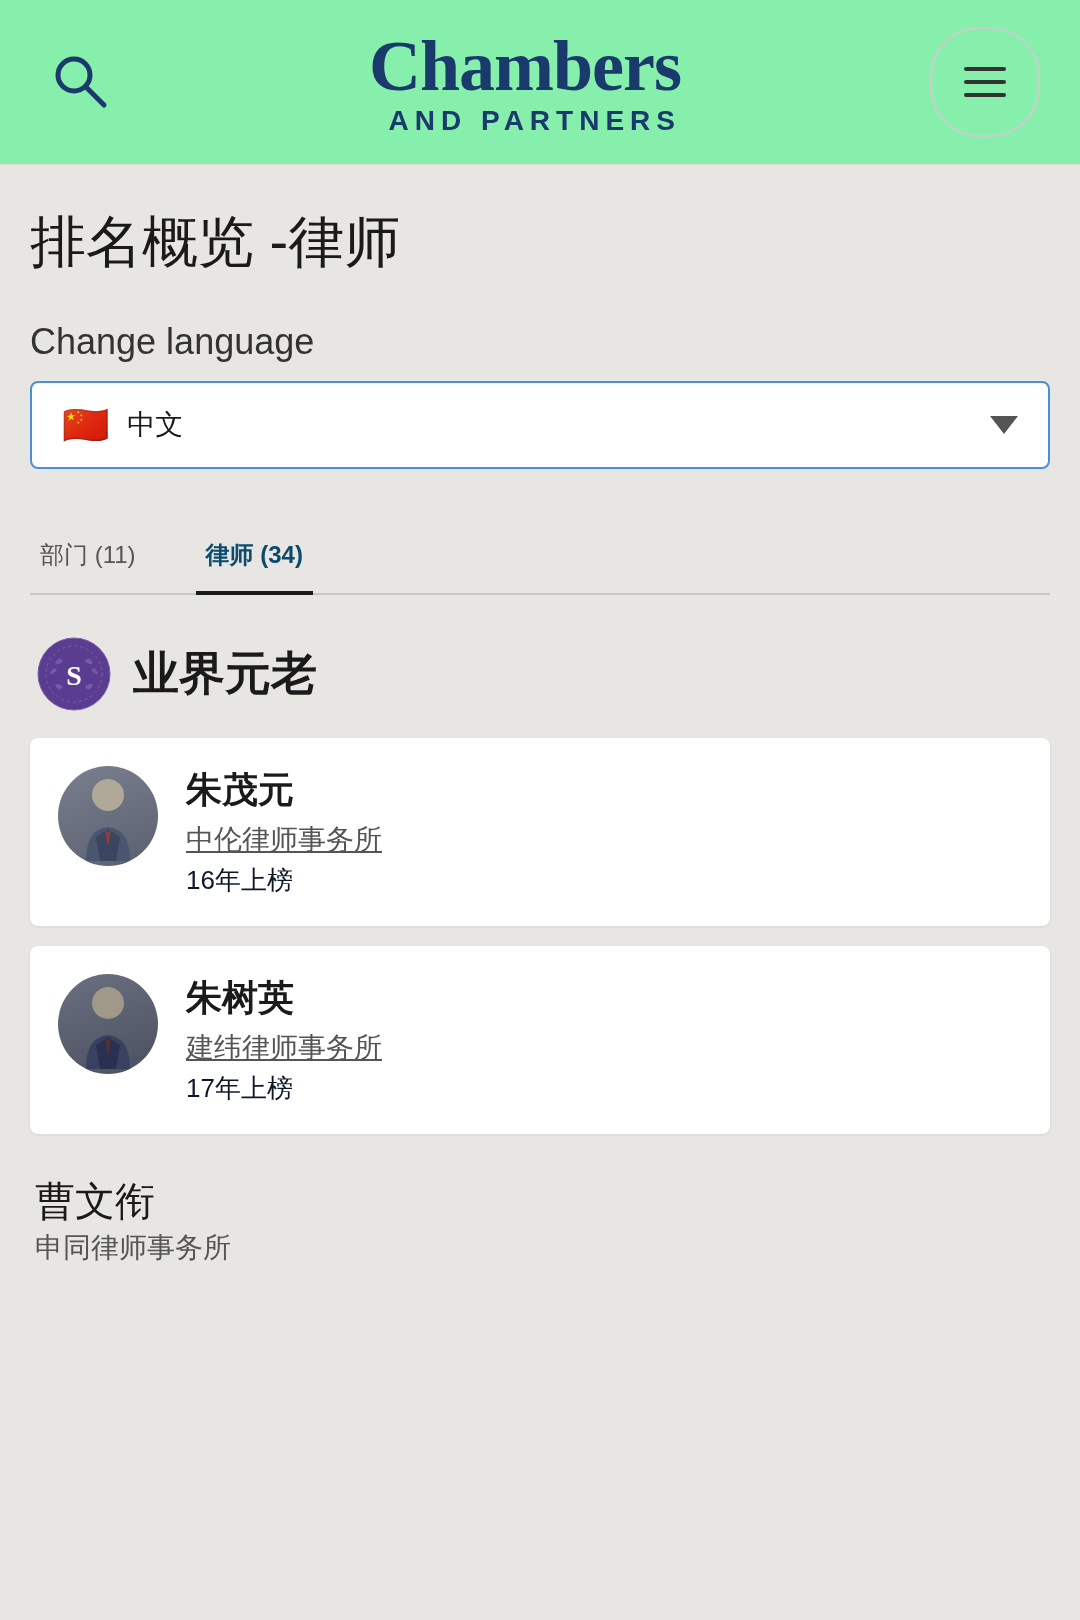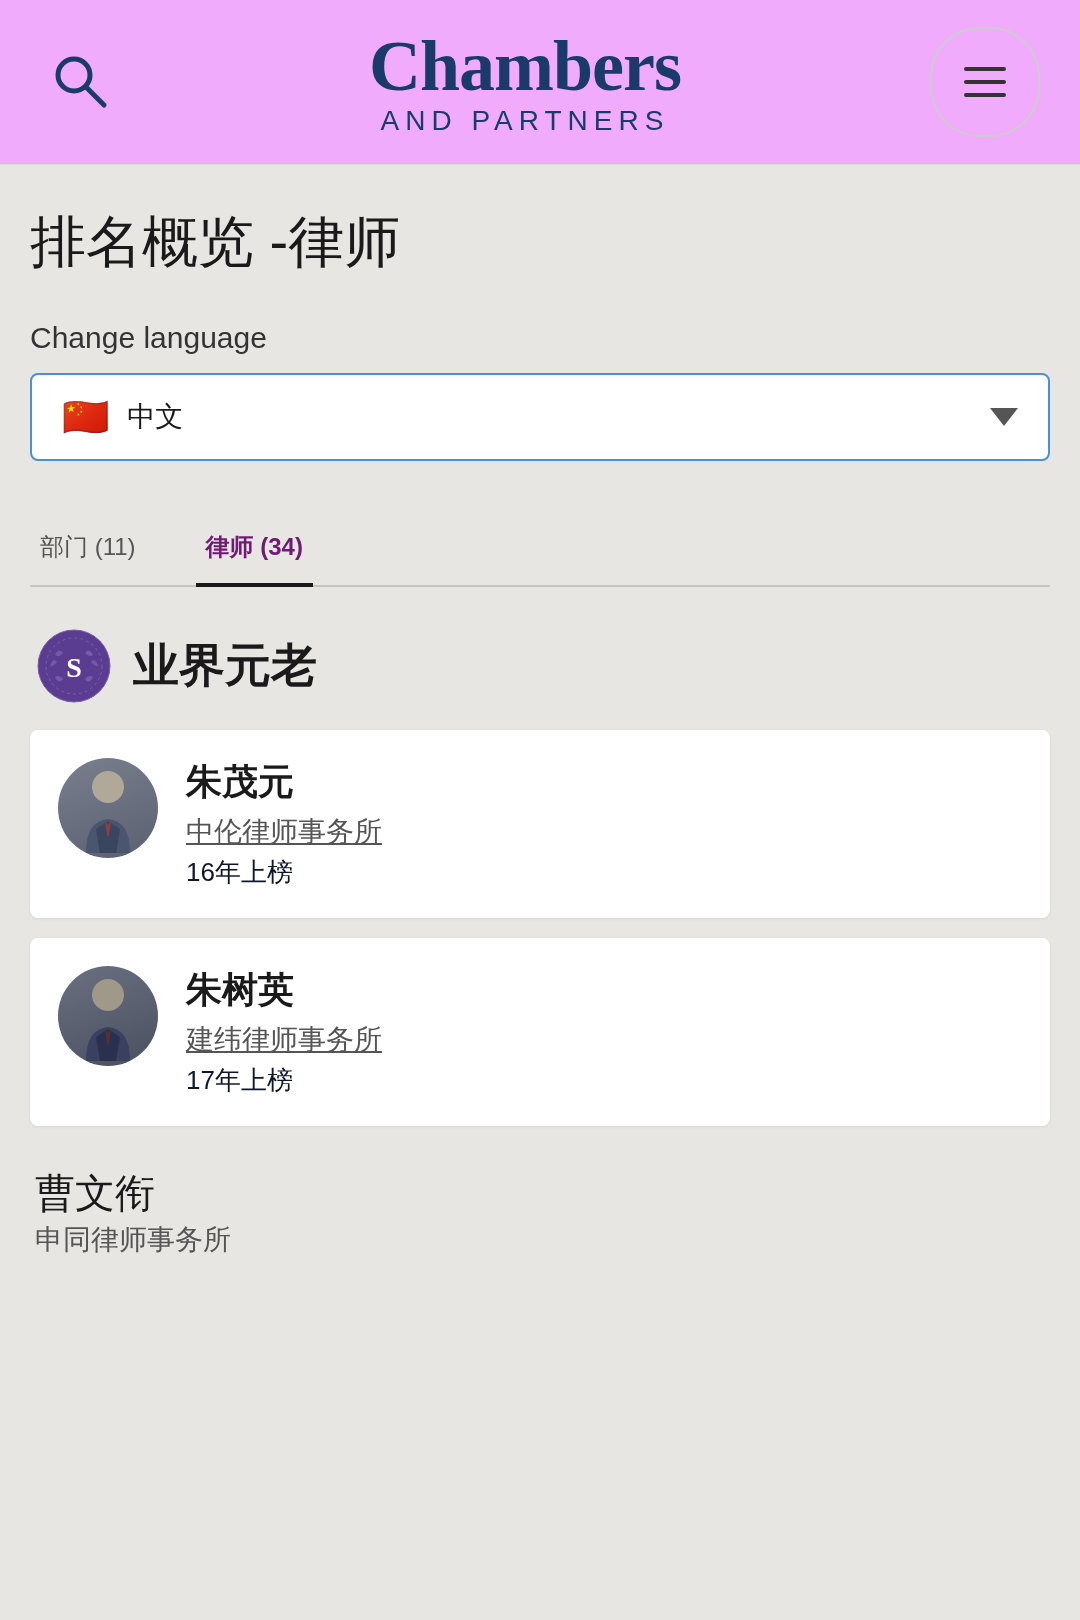--- a/index.html
+++ b/index.html
@@ -12,21 +12,21 @@
     body {
       font-family: -apple-system, BlinkMacSystemFont, "Helvetica Neue", Arial, sans-serif;
       background-color: #e8e6e3;
       width: 1080px;
       min-height: 1620px;
       overflow-x: hidden;
     }
 
     
     .header {
-      background-color: #f0abfc;
+      background-color: #86efac;
       display: flex;
       align-items: center;
       justify-content: space-between;
       padding: 20px 40px;
       height: 165px;
       border-bottom: 1px solid #ddd;
     }
 
     .header-search-btn {
       background: none;
@@ -52,24 +52,25 @@
       font-size: 72px;
       font-weight: 700;
       color: #1a3a6b;
       font-family: Georgia, serif;
       letter-spacing: -1px;
       display: block;
     }
 
     .logo-and-partners {
       font-size: 28px;
-      font-weight: 400;
+      font-weight: 700;
       color: #1a3a6b;
       letter-spacing: 6px;
       display: block;
+      text-align: right;
     }
 
     .header-menu-btn {
       background: none;
       border: 2px solid #ccc;
       border-radius: 50px;
       cursor: pointer;
       width: 110px;
       height: 110px;
       display: flex;
@@ -100,21 +101,21 @@
     
     .page-title {
       font-size: 56px;
       font-weight: 400;
       color: #1a1a1a;
       margin-bottom: 40px;
     }
 
     
     .language-label {
-      font-size: 30px;
+      font-size: 36px;
       color: #333;
       margin-bottom: 18px;
       font-weight: 400;
     }
 
     .language-select-wrapper {
       position: relative;
       background: #ffffff;
       border: 2.5px solid #4a90d9;
       border-radius: 8px;
@@ -160,21 +161,21 @@
       border-bottom: 4px solid transparent;
       margin-bottom: -2px;
       background: none;
       border-top: none;
       border-left: none;
       border-right: none;
       font-weight: 400;
     }
 
     .tab.active {
-      color: #701a75;
+      color: #0c4a6e;
       border-bottom: 4px solid #1a1a1a;
       font-weight: 600;
     }
 
     
     .section-header {
       display: flex;
       align-items: center;
       margin-bottom: 25px;
       padding: 0 5px;

